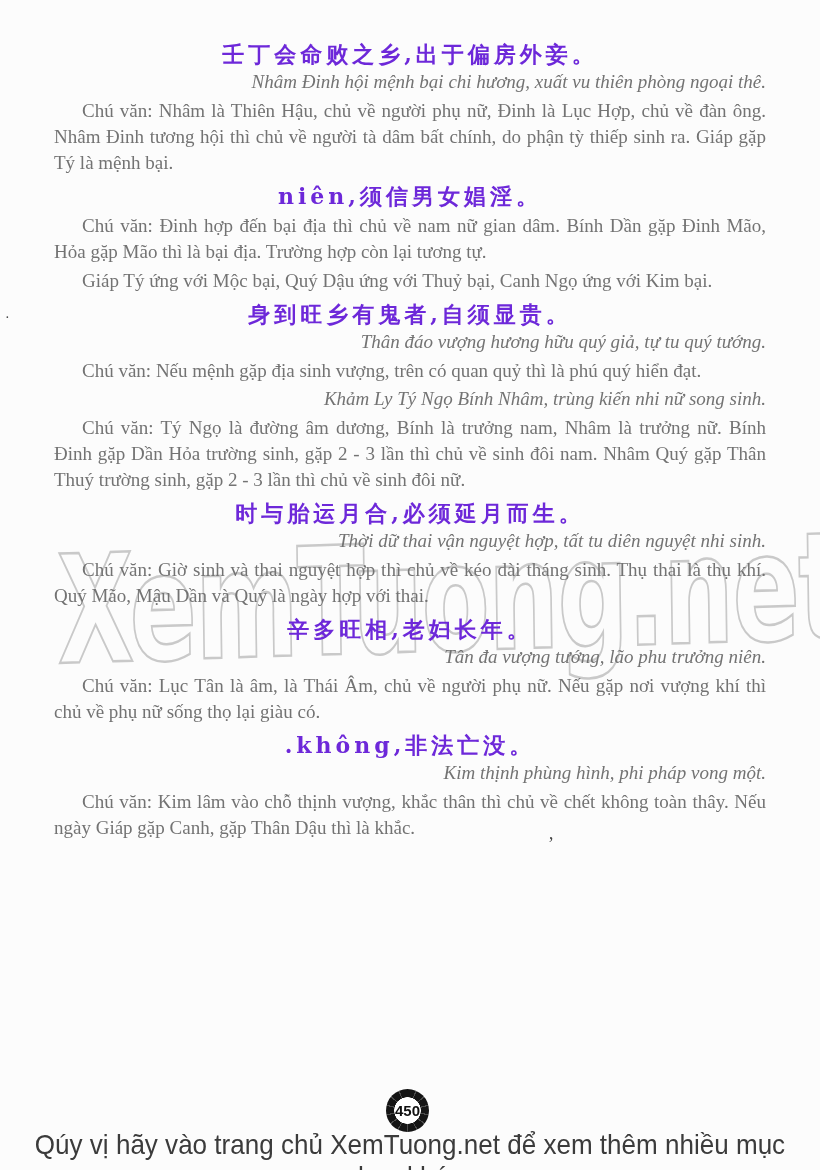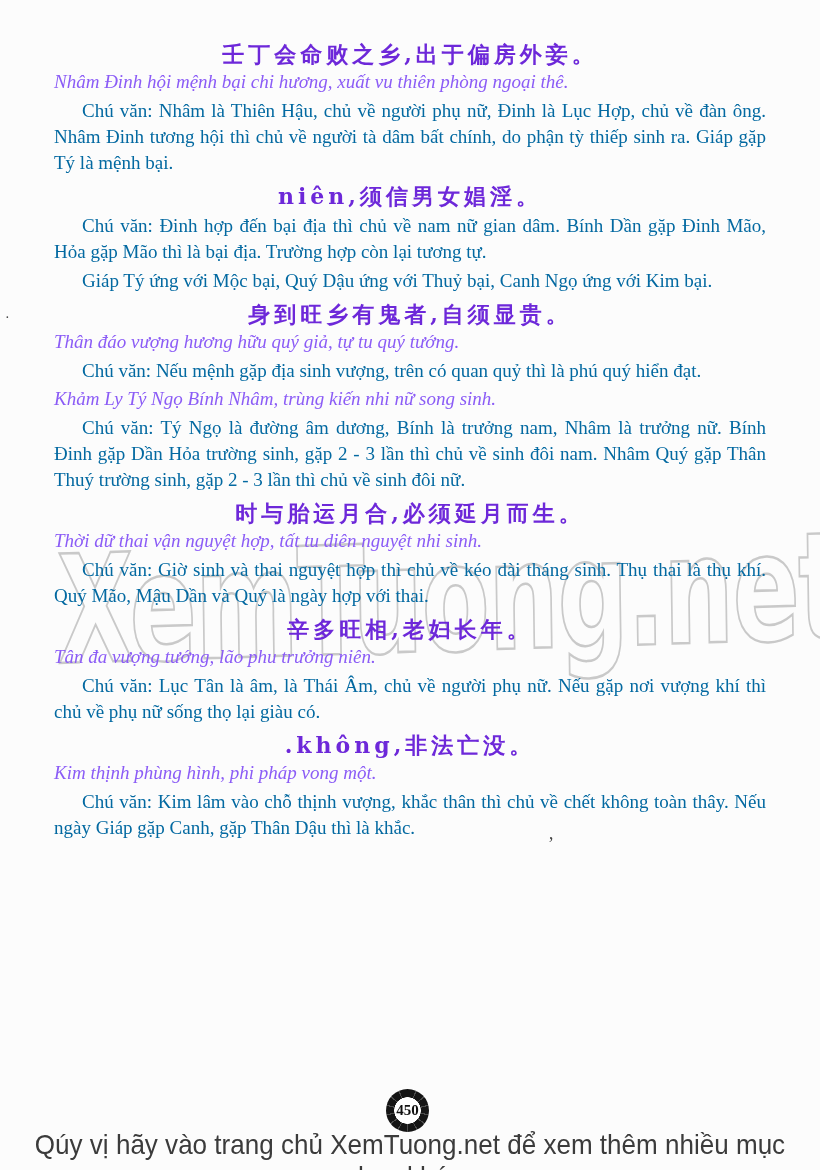--- a/index.html
+++ b/index.html
@@ -15,40 +15,40 @@
     -webkit-text-stroke:2.5px #c9c9c9;
     transform:scaleX(0.66) rotate(-1.2deg);transform-origin:left top;
   }
   .content{position:relative;z-index:1;padding:34px 54px 0 54px;}
   .cn{
     text-align:center;font-size:22px;line-height:28px;margin:6px 0 2px;
     font-weight:700;letter-spacing:4px;color:#6d28d9;
     font-family:"DejaVu Serif", serif;
   }
   .hv{
-    text-align:left;font-style:italic;font-size:19px;line-height:24px;
-    margin:0 0 4px;color:#8b5cf6;
+    text-align:right;font-style:italic;font-size:19px;line-height:24px;
+    margin:0 0 4px;color:#737373;
   }
   .para{
     font-size:19px;line-height:26px;margin:3px 0;text-indent:28px;
-    text-align:justify;color:#0369a1;
+    text-align:justify;color:#737373;
   }
   .artifact{position:absolute;z-index:1;color:#444;font-size:14px;}
   .artifact.margin-dot{left:5px;top:310px;}
   .artifact.stray-apostrophe{left:548px;top:834px;font-size:18px;}
   .badge{
     position:absolute;z-index:2;left:386px;top:1089px;width:43px;height:43px;
     border-radius:50%;
     background:
       radial-gradient(circle at center, #ffffff 0 13px, rgba(255,255,255,0) 13.5px),
       repeating-conic-gradient(#141414 0deg 22deg, #4a4a4a 22deg 26deg);
     display:flex;align-items:center;justify-content:center;
   }
   .badge-number{
-    font-family:Liberation Serif, serif;font-weight:700;font-size:15px;
+    font-family:Liberation Sans, sans-serif;font-weight:700;font-size:15px;
     color:#111;letter-spacing:0;
   }
   .footer{
     position:absolute;z-index:2;top:1129px;left:0;width:820px;text-align:center;
     font-family:"Liberation Sans", sans-serif;font-size:28px;color:#3b3b3b;
     transform:scaleX(0.93);transform-origin:center top;white-space:nowrap;
   }
   .footer span{white-space:pre-wrap;}
 </style>
 </head>

